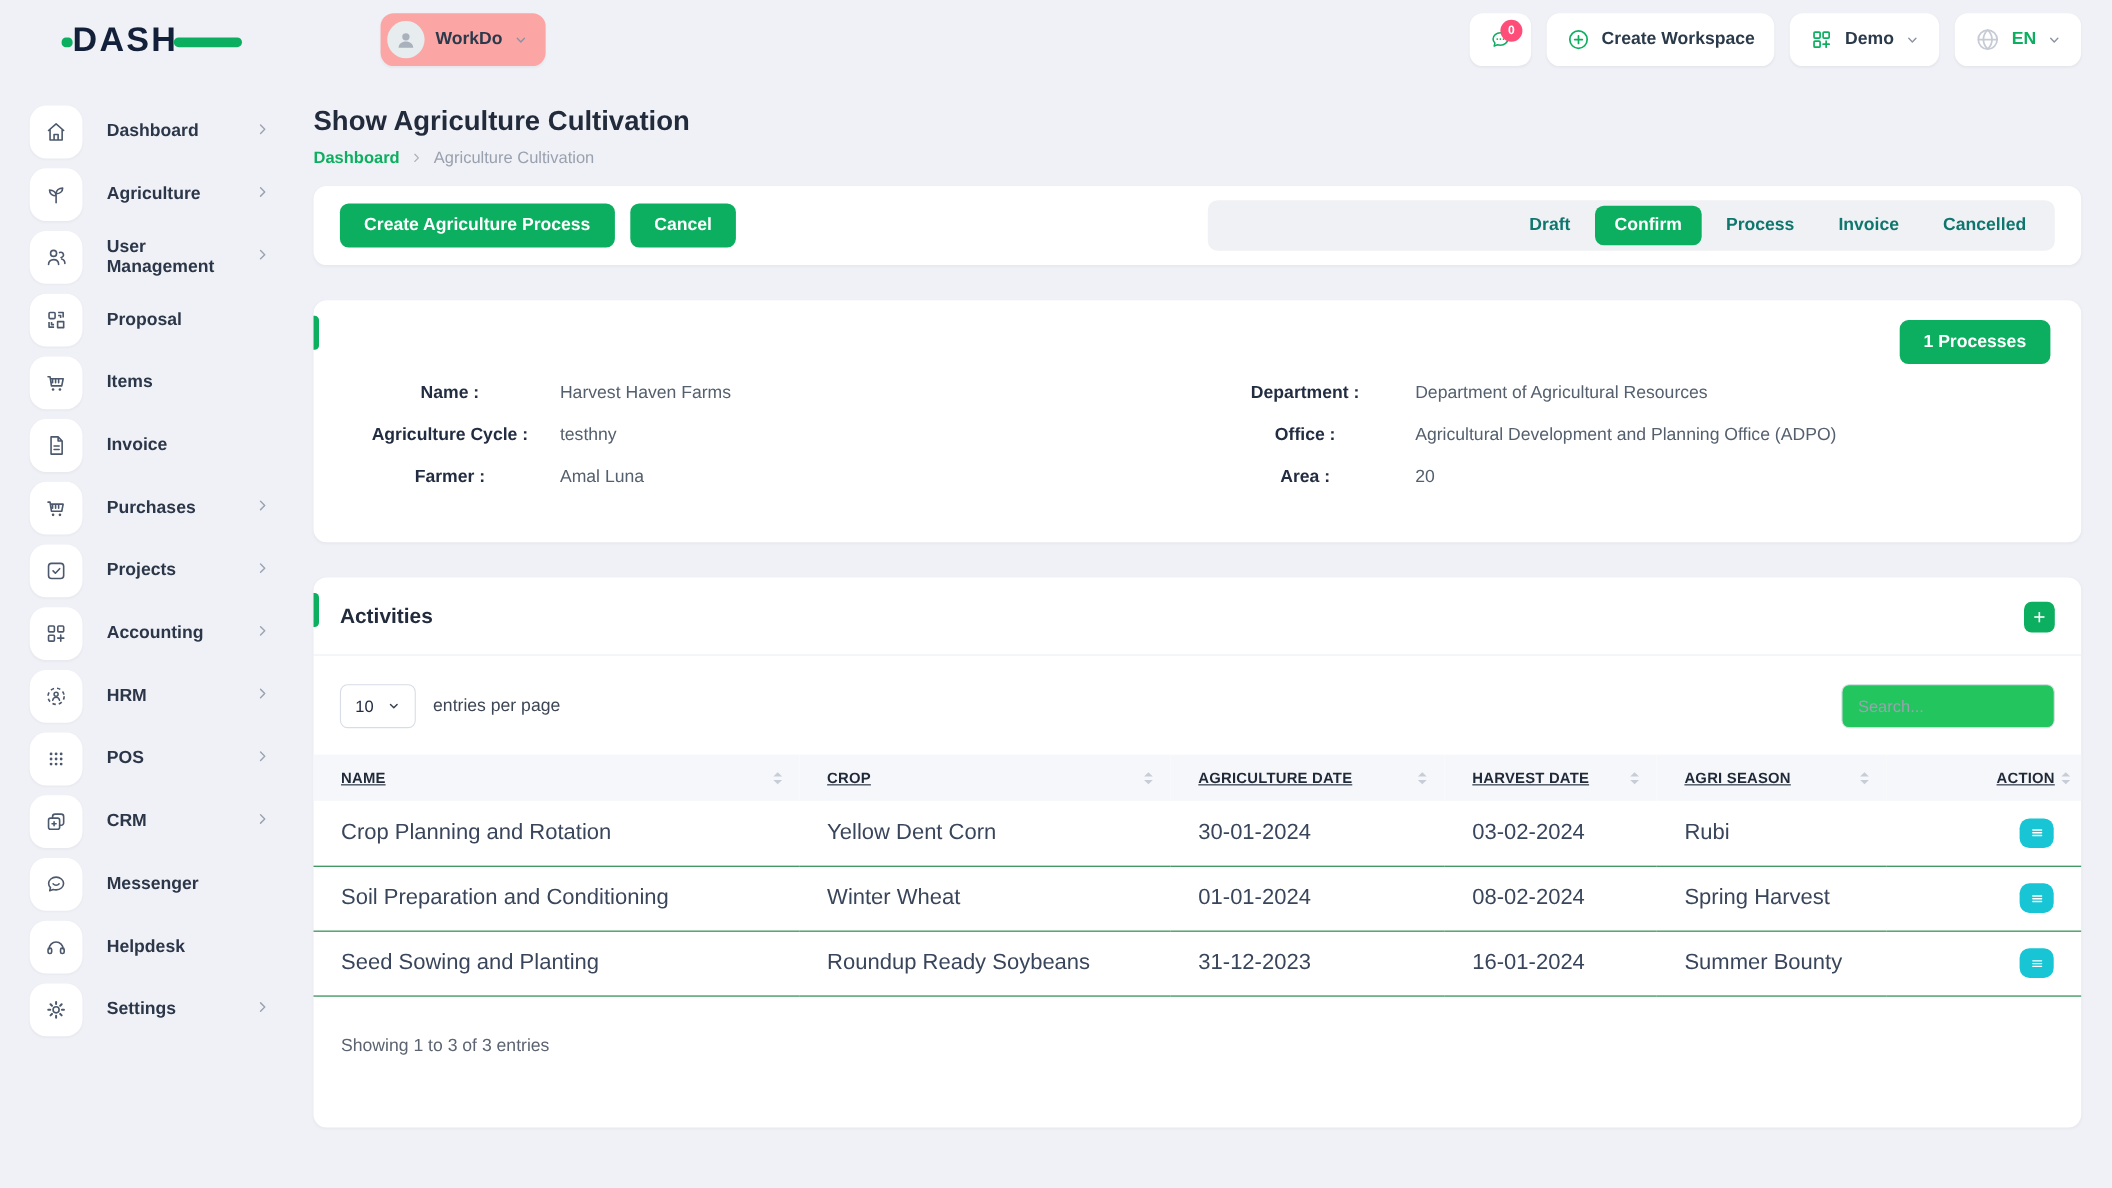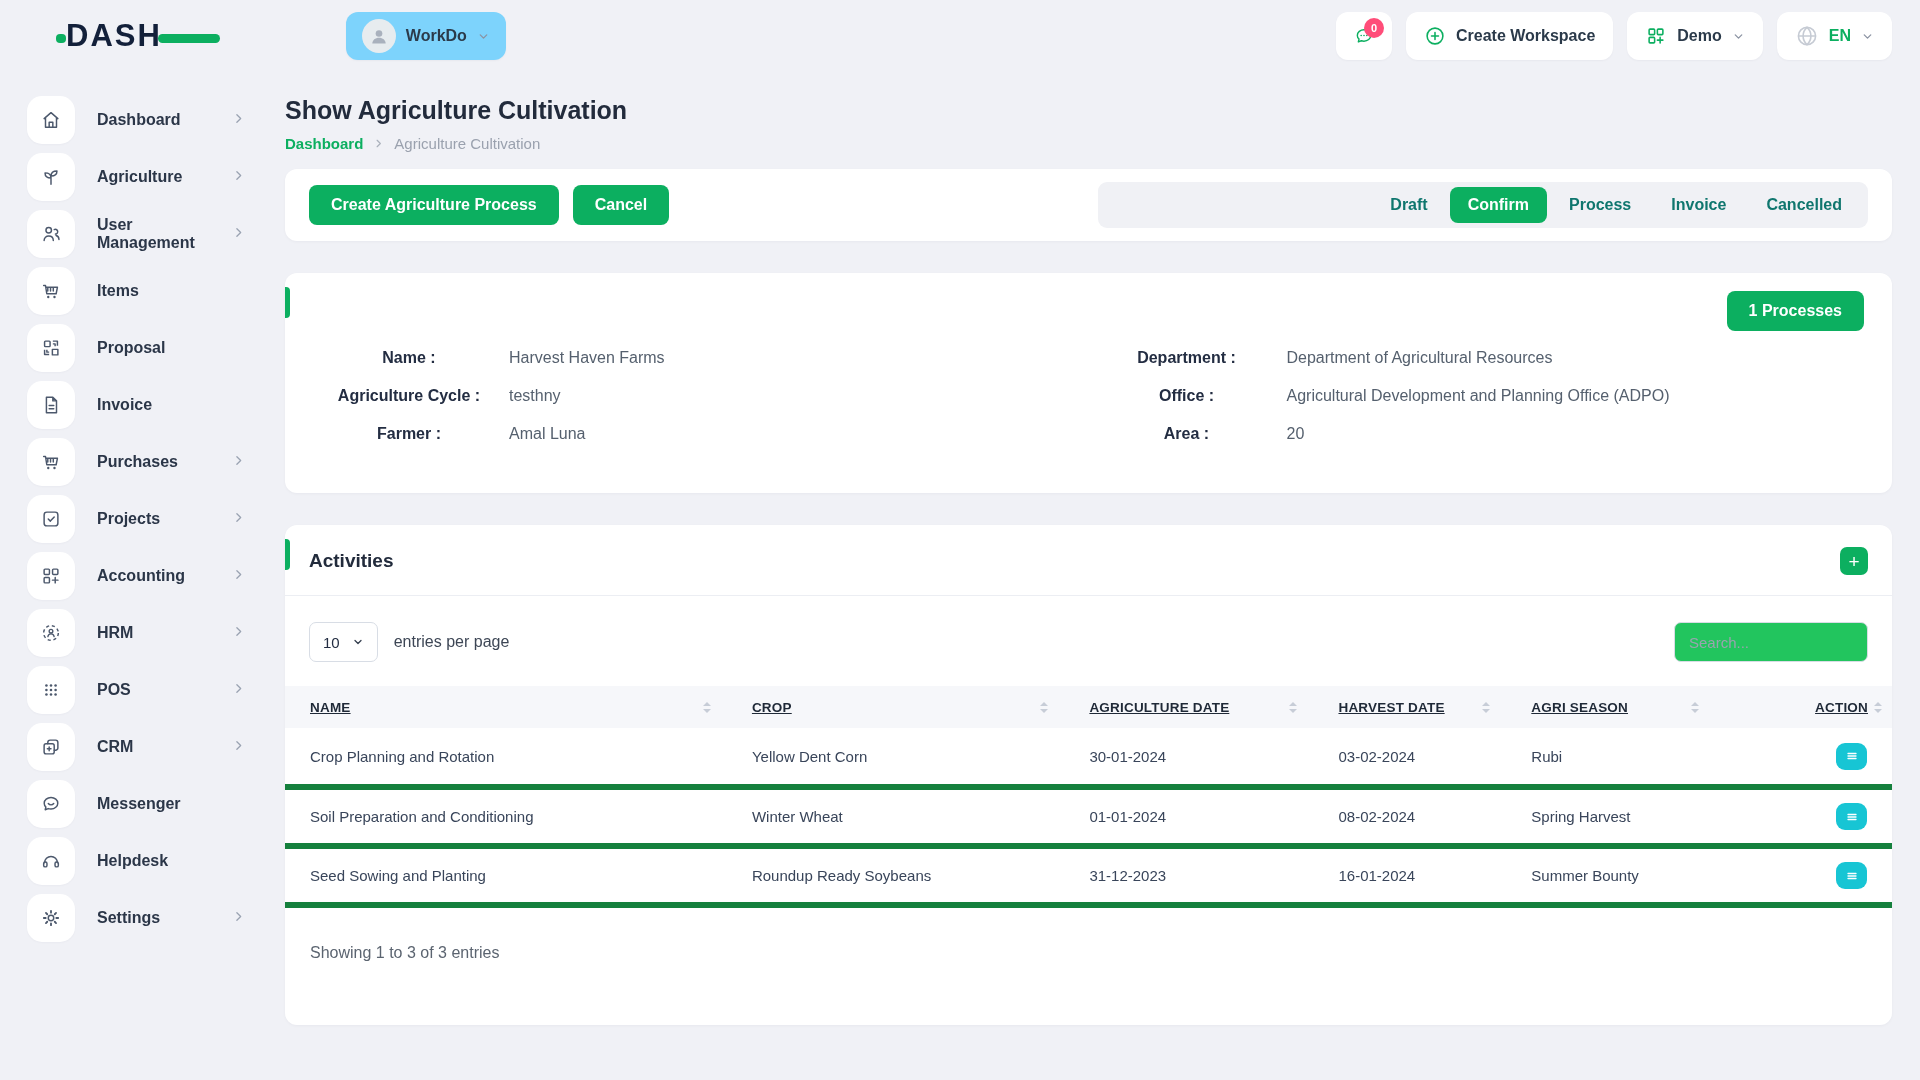--- a/index.html
+++ b/index.html
@@ -7,21 +7,21 @@
   body {
     font-family:"Liberation Sans","DejaVu Sans",sans-serif;
     background:#f0f1f6;
     color:#1f2b3d;
   }
   
   .topbar { height:72px; display:flex; align-items:center; padding:0 28px 0 66px; }
   .logo { position:relative; font-size:31px; font-weight:800; letter-spacing:2px; color:#13203a; padding-right:58px; }
   .logo .dot { position:absolute; left:-10px; top:16px; width:10px; height:9px; border-radius:4px; background:#0caf60; }
   .logo .dash-bar { position:absolute; right:0; top:16px; width:62px; height:9px; border-radius:5px; background:#0caf60; }
-  .ws-pill { margin-left:126px; background:#7dd3fc; border-radius:12px; height:48px; display:flex; align-items:center; gap:10px; padding:0 16px 0 16px; box-shadow:0 1px 2px rgba(20,30,60,.04); cursor:pointer; }
+  .ws-pill { margin-left:126px; background:#fca5a5; border-radius:12px; height:48px; display:flex; align-items:center; gap:10px; padding:0 16px 0 6px; box-shadow:0 1px 2px rgba(20,30,60,.04); cursor:pointer; }
   .avatar { width:34px; height:34px; border-radius:50%; background:#e7ecef; display:flex; align-items:center; justify-content:center; }
   .ws-name { font-size:16px; font-weight:600; color:#2b3a4a; }
   .top-right { margin-left:auto; display:flex; align-items:center; gap:14px; }
   .pill { background:#fff; border-radius:12px; height:48px; display:flex; align-items:center; gap:10px; padding:0 18px; box-shadow:0 1px 2px rgba(20,30,60,.04); cursor:pointer; font-size:16px; font-weight:600; color:#2b3a4a; }
   .msg-pill { position:relative; width:56px; justify-content:center; }
   .badge { position:absolute; top:6px; right:8px; min-width:20px; height:20px; border-radius:10px; background:#ff4d79; color:#fff; font-size:11px; font-weight:700; display:flex; align-items:center; justify-content:center; padding:0 5px; }
   .green-txt { color:#0caf60; }
   
   .shell { display:flex; align-items:flex-start; }
   
@@ -68,21 +68,21 @@
   table { width:100%; border-collapse:collapse; }
   thead th { background:#f6f7fa; height:42px; font-size:13.5px; font-weight:700; color:#1f2937; text-align:left; padding:0 10px 0 25px; }
   .th-in { display:flex; align-items:center; }
   .th-in span.lbl { letter-spacing:.2px;text-decoration:underline; }
   .sort { display:inline-flex; flex-direction:column; gap:3px; margin-left:auto; margin-right:6px; }
   .sort i { display:block; width:0; height:0; border-left:4px solid transparent; border-right:4px solid transparent; }
   .sort .up { border-bottom:4px solid #c7cdd7; }
   .sort .dn { border-top:4px solid #c7cdd7; }
   th.col-action .th-in { justify-content:flex-end; }
   th.col-action .th-in .sort { margin-left:6px; margin-right:0; }
-  tbody td { height:59px; border-bottom:6px solid #15803d; font-size:15px; color:#39455a; padding:0 10px 0 25px; }
+  tbody td { height:59px; border-bottom:1px solid #15803d; font-size:20px; color:#39455a; padding:0 10px 0 25px; }
   tbody td.action-cell { text-align:right; padding-right:25px; }
   .btn-action { width:31px; height:27px; border:none; border-radius:9px; background:#17c5d4; display:inline-flex; align-items:center; justify-content:center; cursor:pointer; }
   .tbl-footer { padding:36px 25px 0 25px; font-size:16px; color:#5b6470; }
   
   .w-name{width:27.5%;} .w-crop{width:21%;} .w-adate{width:15.5%;} .w-hdate{width:12%;} .w-season{width:13%;} .w-action{width:11%;}
 </style>
 </head>
 <body>
 
 <div class="topbar">
@@ -187,36 +187,36 @@
         </span>
       <span class="side-label">User Management</span>
       <span class="side-chev"><svg width="13" height="13" viewBox="0 0 24 24">
             <path d="M9 5l7 7-7 7" fill="none" stroke="#9aa3b2" stroke-width="2.4" stroke-linecap="round" stroke-linejoin="round"></path>
           </svg></span>
     </div>
 
     <div class="side-item">
       <span class="side-ic">
           <svg width="22" height="22" viewBox="0 0 24 24">
+            <rect x="5" y="4.5" width="6" height="6" rx="1" fill="none" stroke="currentColor" stroke-width="1.6"></rect>
+            <path d="M14 4.5h5v5M14 7.5h2.5v2.5M5 14v5h5M7.5 14v2.5H10M13.5 13.5h6v6h-6z" fill="none" stroke="currentColor" stroke-width="1.6" stroke-linejoin="round"></path>
+          </svg>
+        </span>
+      <span class="side-label">Proposal</span>
+    </div>
+
+    <div class="side-item">
+      <span class="side-ic">
+          <svg width="22" height="22" viewBox="0 0 24 24">
             <path d="M4 6h2l1.4 9h10.2L19 8H6.4M8.5 8v4M11.5 8v4M14.5 8v4" fill="none" stroke="currentColor" stroke-width="1.6" stroke-linecap="round" stroke-linejoin="round"></path>
             <circle cx="9" cy="18.6" r="1.3" fill="currentColor"></circle>
             <circle cx="15.8" cy="18.6" r="1.3" fill="currentColor"></circle>
           </svg>
         </span>
       <span class="side-label">Items</span>
-    </div>
-
-    <div class="side-item">
-      <span class="side-ic">
-          <svg width="22" height="22" viewBox="0 0 24 24">
-            <rect x="5" y="4.5" width="6" height="6" rx="1" fill="none" stroke="currentColor" stroke-width="1.6"></rect>
-            <path d="M14 4.5h5v5M14 7.5h2.5v2.5M5 14v5h5M7.5 14v2.5H10M13.5 13.5h6v6h-6z" fill="none" stroke="currentColor" stroke-width="1.6" stroke-linejoin="round"></path>
-          </svg>
-        </span>
-      <span class="side-label">Proposal</span>
     </div>
 
     <div class="side-item">
       <span class="side-ic">
           <svg width="22" height="22" viewBox="0 0 24 24">
             <path d="M7 3.5h7l4 4V20.5H7z M14 3.5v4h4" fill="none" stroke="currentColor" stroke-width="1.6" stroke-linejoin="round"></path>
             <path d="M10 12.5h5M10 16h5" stroke="currentColor" stroke-width="1.6" stroke-linecap="round"></path>
           </svg>
         </span>
       <span class="side-label">Invoice</span>

